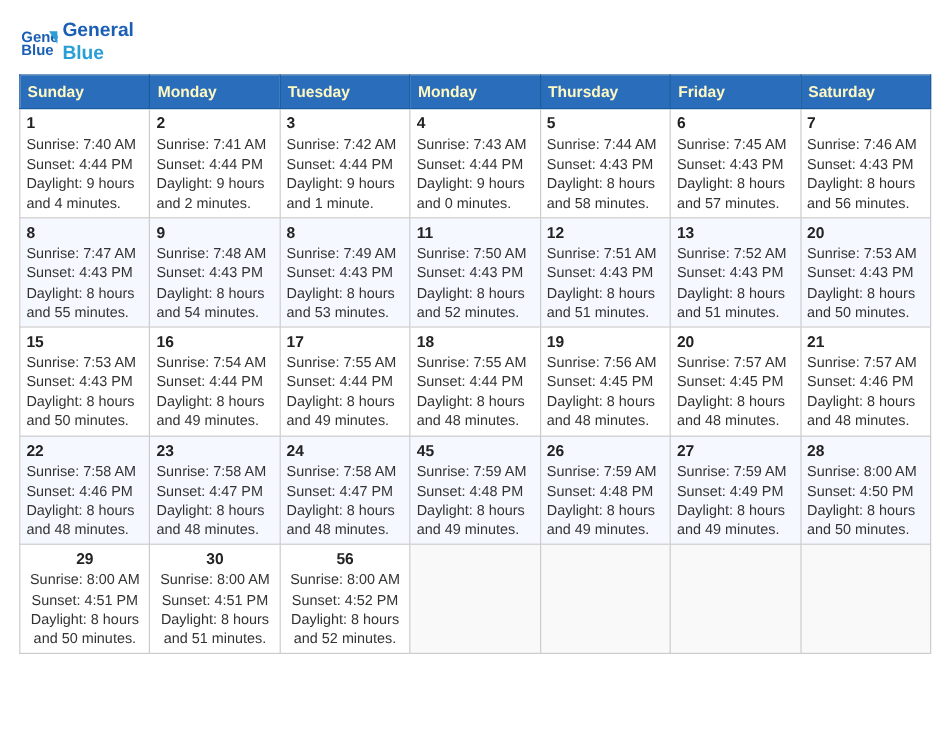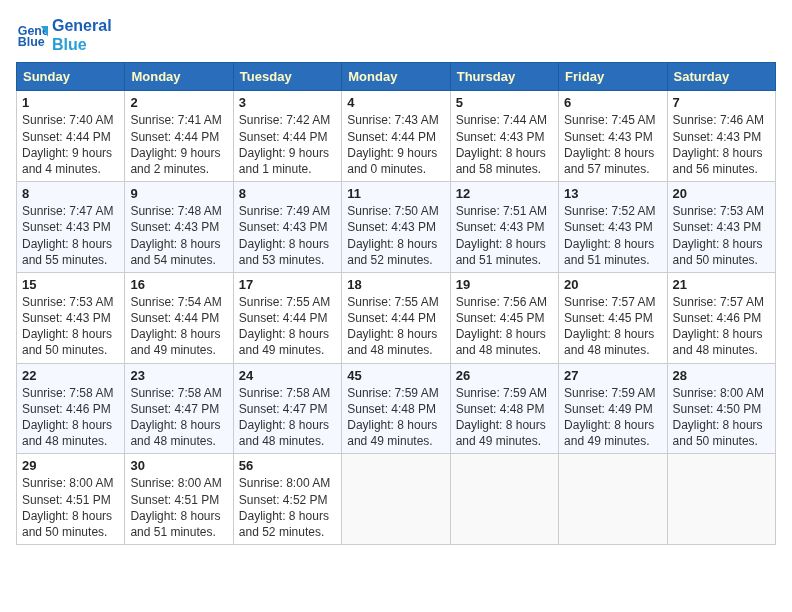--- a/index.html
+++ b/index.html
@@ -69,20 +69,21 @@
     .day-info {
       color: #333;
       line-height: 1.35;
       font-size: 12px;
     }
     .empty-cell {
       background: #f9f9f9 !important;
     }
     tbody tr:last-child td {
       height: 70px;
+      text-align: center;
     }
   </style>
 </head>
 <body>
 
 <div class="header">
   <div class="logo">
     <svg class="logo-icon" viewBox="0 0 36 36">
       <text x="2" y="18" font-size="14" font-weight="bold" fill="#1a5fb4">General</text>
       <text x="2" y="30" font-size="14" font-weight="bold" fill="#1a5fb4">Blue</text>

